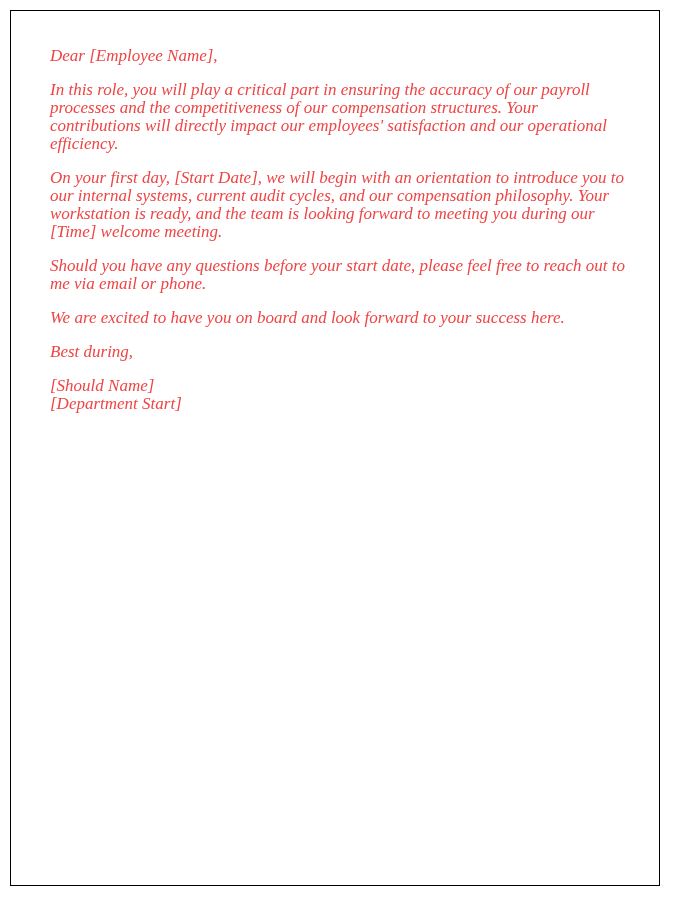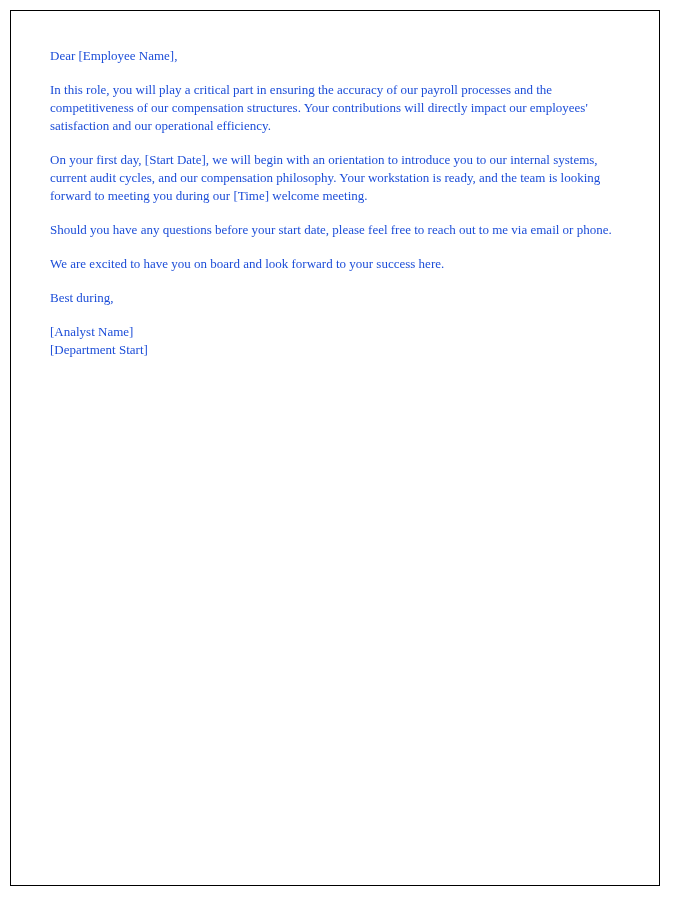--- a/index.html
+++ b/index.html
@@ -20,23 +20,24 @@
     top: 10px;
     width: 650px;
     height: 876px;
     border: 1px solid #000000;
     background: #ffffff;
     box-sizing: border-box;
   }
   .letter-body {
     padding: 36px 30px 0 39px;
     font-family: "Liberation Serif", "DejaVu Serif", serif;
-    font-size: 13px;
+    font-size: 17px;
     line-height: 18px;
-    color: #1d4ed8;
+    color: #ef4444;
+    font-style: italic;
   }
   .letter-body p {
     margin: 0 0 16px 0;
   }
   .signature p {
     margin: 0;
   }
   .signature {
     margin-top: 16px;
   }
@@ -47,18 +48,18 @@
 <div class="canvas">
   <div class="page">
     <div class="letter-body">
       <p>Dear [Employee Name],</p>
       <p>In this role, you will play a critical part in ensuring the accuracy of our payroll processes and the competitiveness of our compensation structures. Your contributions will directly impact our employees' satisfaction and our operational efficiency.</p>
       <p>On your first day, [Start Date], we will begin with an orientation to introduce you to our internal systems, current audit cycles, and our compensation philosophy. Your workstation is ready, and the team is looking forward to meeting you during our [Time] welcome meeting.</p>
       <p>Should you have any questions before your start date, please feel free to reach out to me via email or phone.</p>
       <p>We are excited to have you on board and look forward to your success here.</p>
       <p>Best during,</p>
       <div class="signature">
-        <p>[Analyst Name]</p>
+        <p>[Should Name]</p>
         <p>[Department Start]</p>
       </div>
     </div>
   </div>
 </div>
 
 </body></html>

